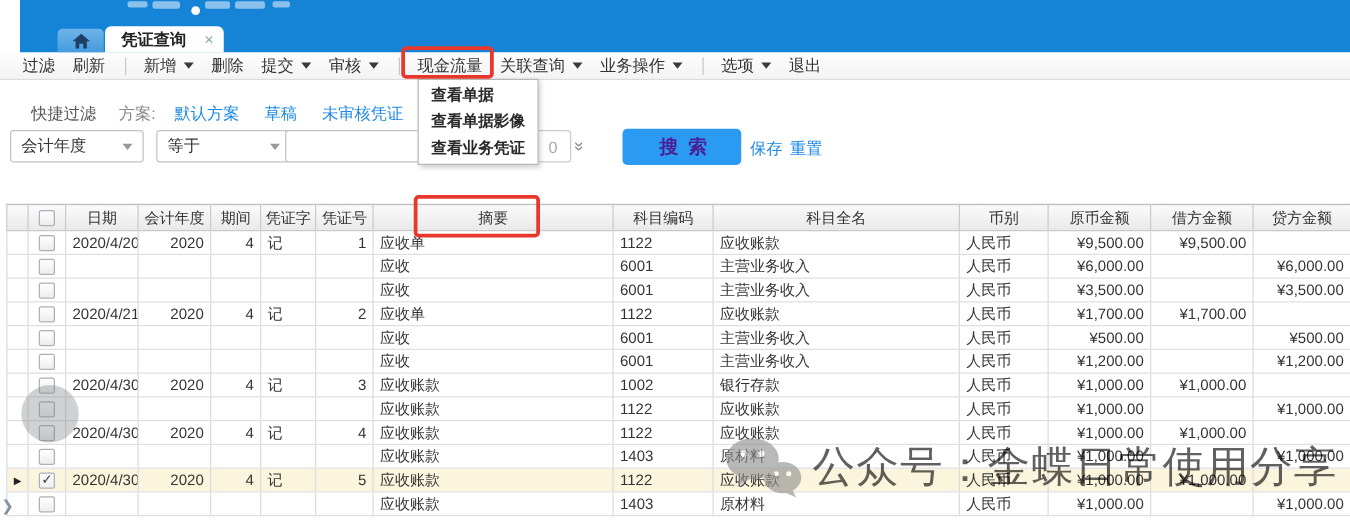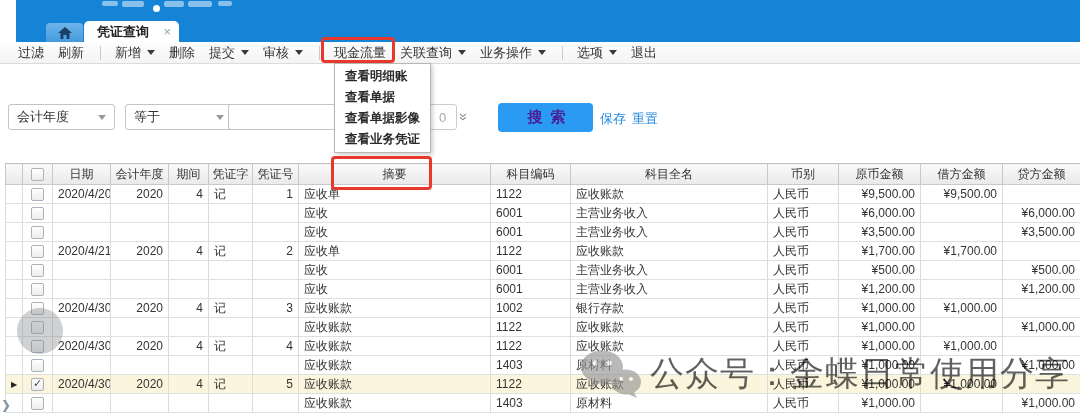--- a/index.html
+++ b/index.html
@@ -132,20 +132,30 @@
       <div class="tb-item">
         <span>选项</span>
         <span class="caret"></span>
       </div>
       <div class="tb-item">
         <span>退出</span>
       </div>
     </div>
 
   <div class="filter-area">
+    <div class="qf-row">
+      <span class="qf-label">快捷过滤</span>
+      <span class="qf-scheme-label">方案:</span>
+      <span style="display:flex;">
+          <span class="qf-link">默认方案</span>
+          <span class="qf-link">草稿</span>
+          <span class="qf-link">未审核凭证</span>
+          <span class="qf-link">未复核凭证</span>
+        </span>
+    </div>
     <div class="combo" style="left:8px;top:40px;width:107px;">
       <span>会计年度</span>
       <span class="c-arrow"></span>
     </div>
     <div class="combo" style="left:125px;top:40px;width:108px;">
       <span>等于</span>
       <span class="c-arrow"></span>
     </div>
     <input class="f-input" value="" style="">
     <div class="count-box">0</div>
@@ -424,21 +434,20 @@
       <circle cx="29" cy="13" r="2.6" fill="#fff"></circle>
       <ellipse cx="46" cy="32" rx="15" ry="12.5" fill="#8f8f8f"></ellipse>
       <path d="M54 42 L57 48 L48 44 Z" fill="#8f8f8f"></path>
       <circle cx="41" cy="29" r="2" fill="#fff"></circle>
       <circle cx="51" cy="29" r="2" fill="#fff"></circle>
     </svg>
     <span class="wm-text">公众号：金蝶日常使用分享</span>
   </div>
 
   <div class="menu">
-      <div class="menu-item">查看明细账</div>
       <div class="menu-item">查看单据</div>
       <div class="menu-item">查看单据影像</div>
       <div class="menu-item">查看业务凭证</div>
     </div>
   <div class="redbox redbox1"></div>
   <div class="redbox redbox2"></div>
   <div class="left-expander">❯</div>
 
 </div>
 

